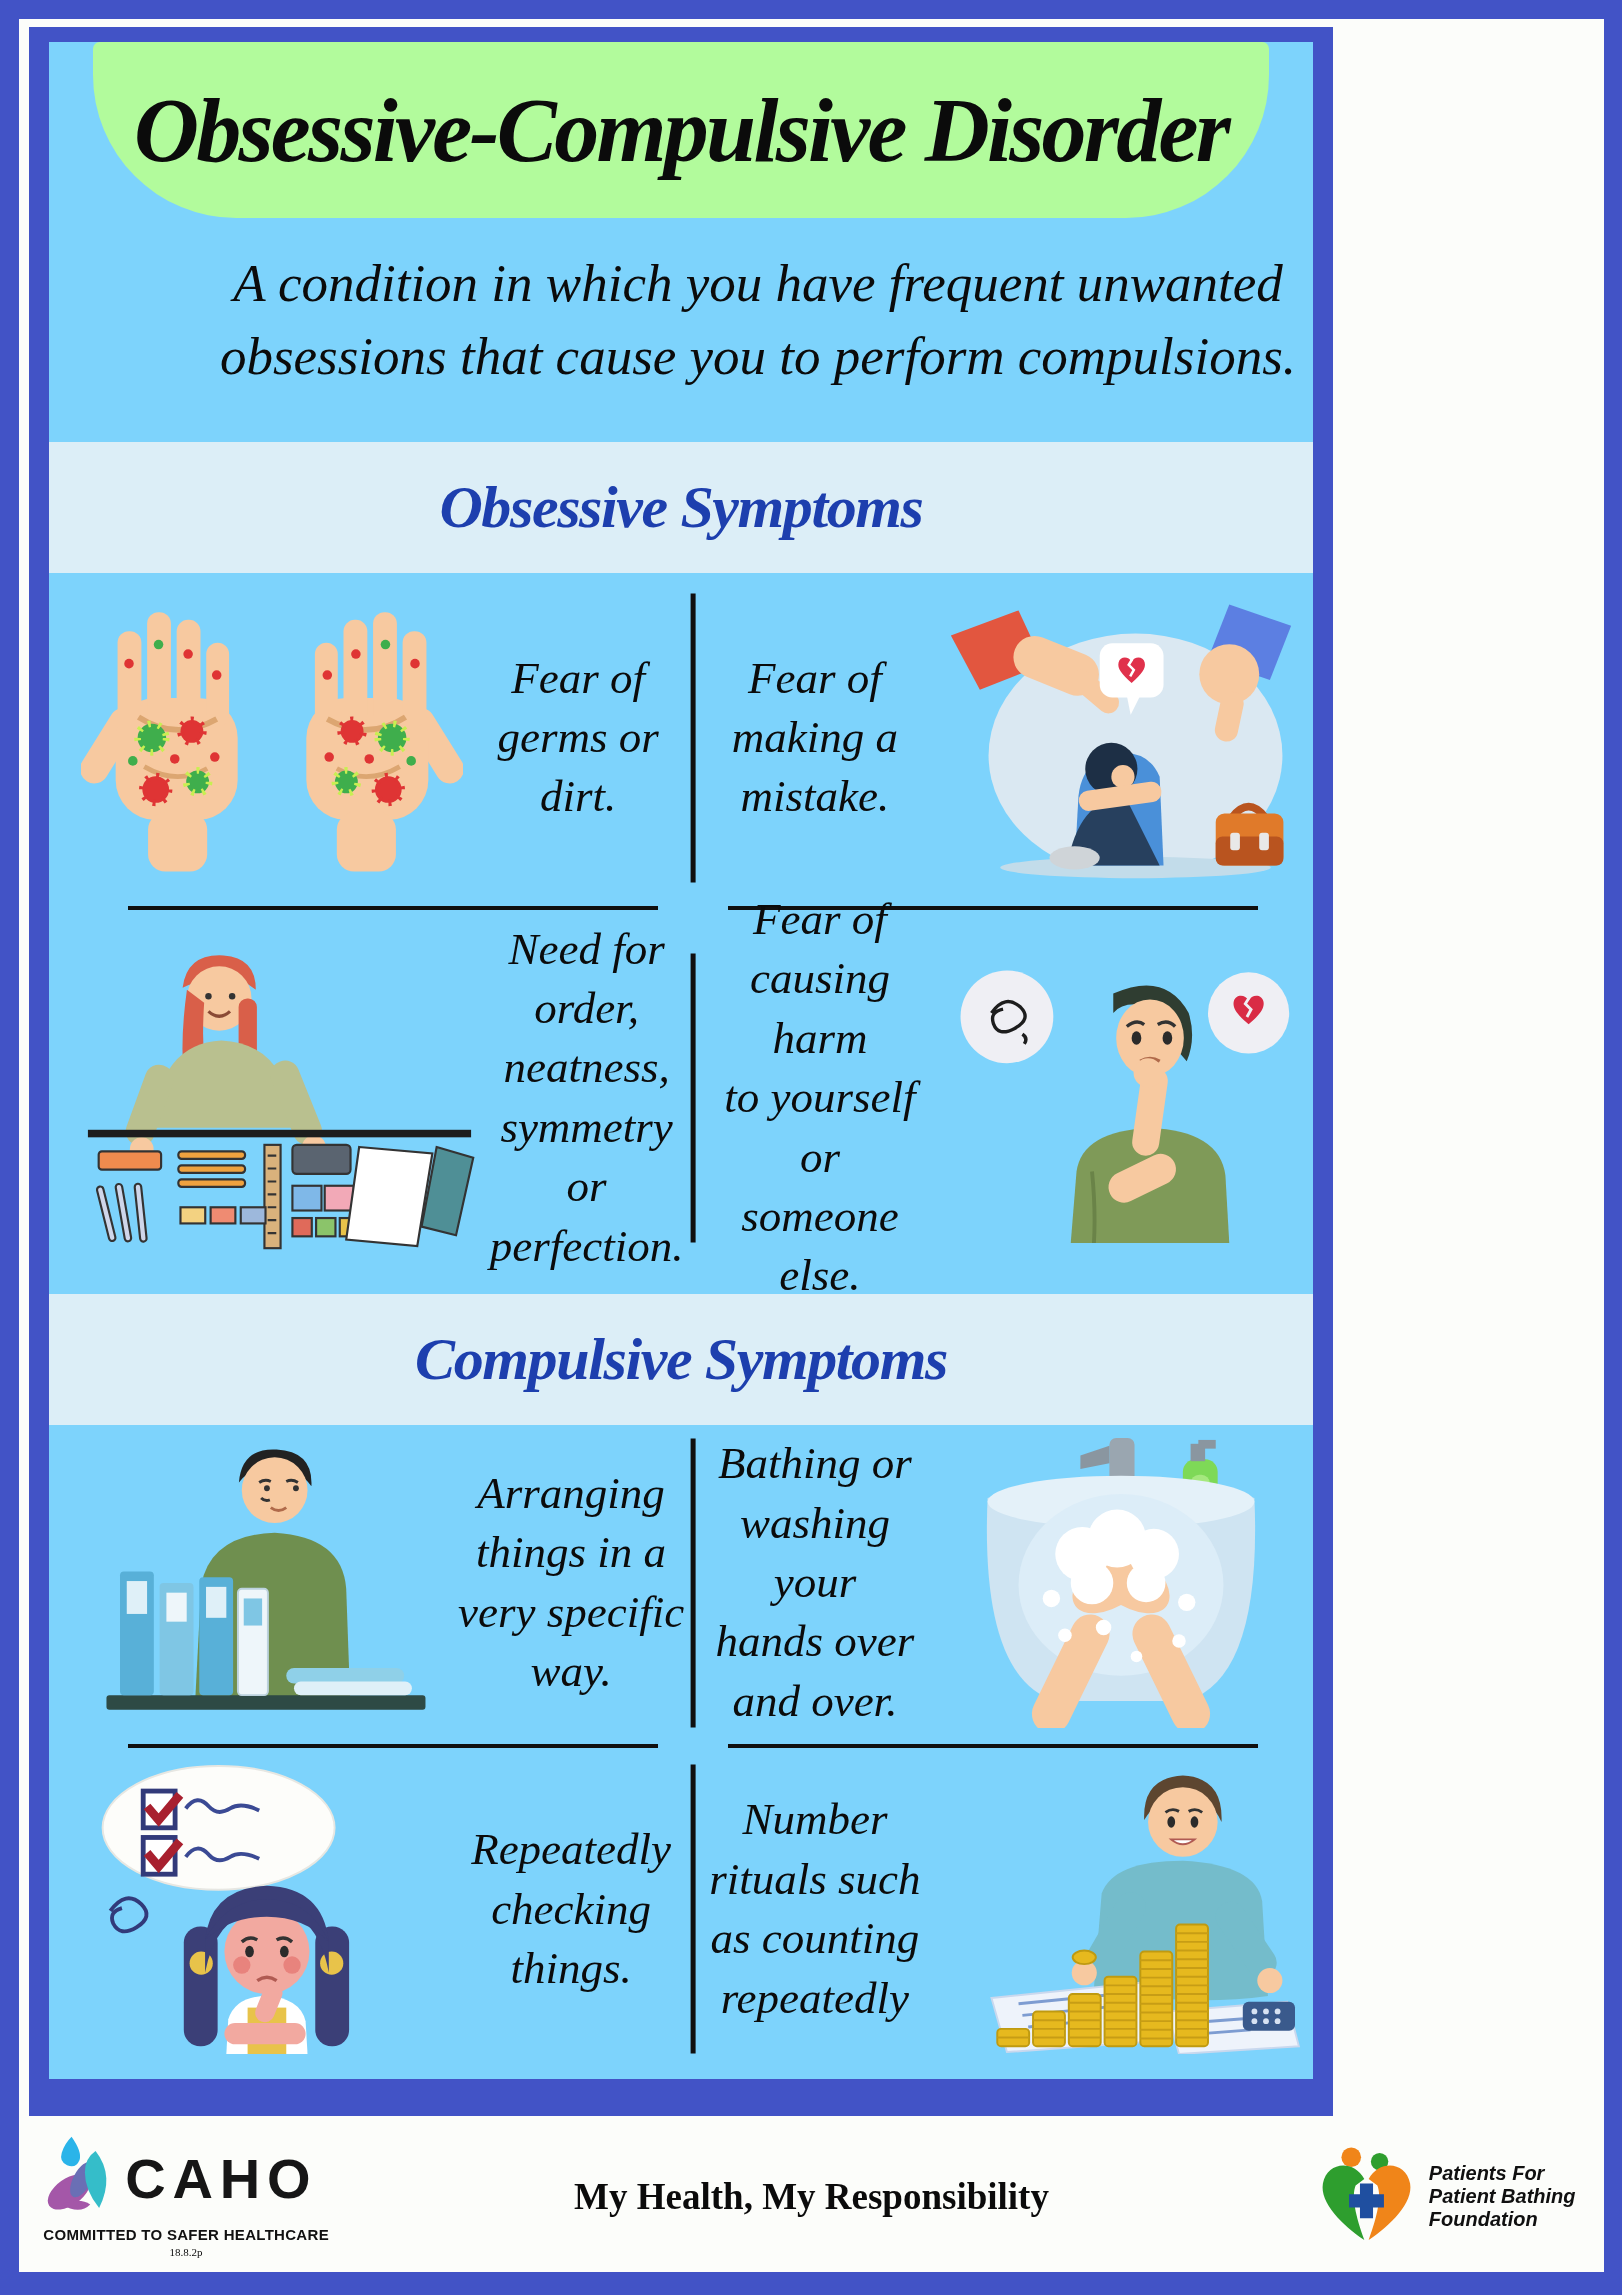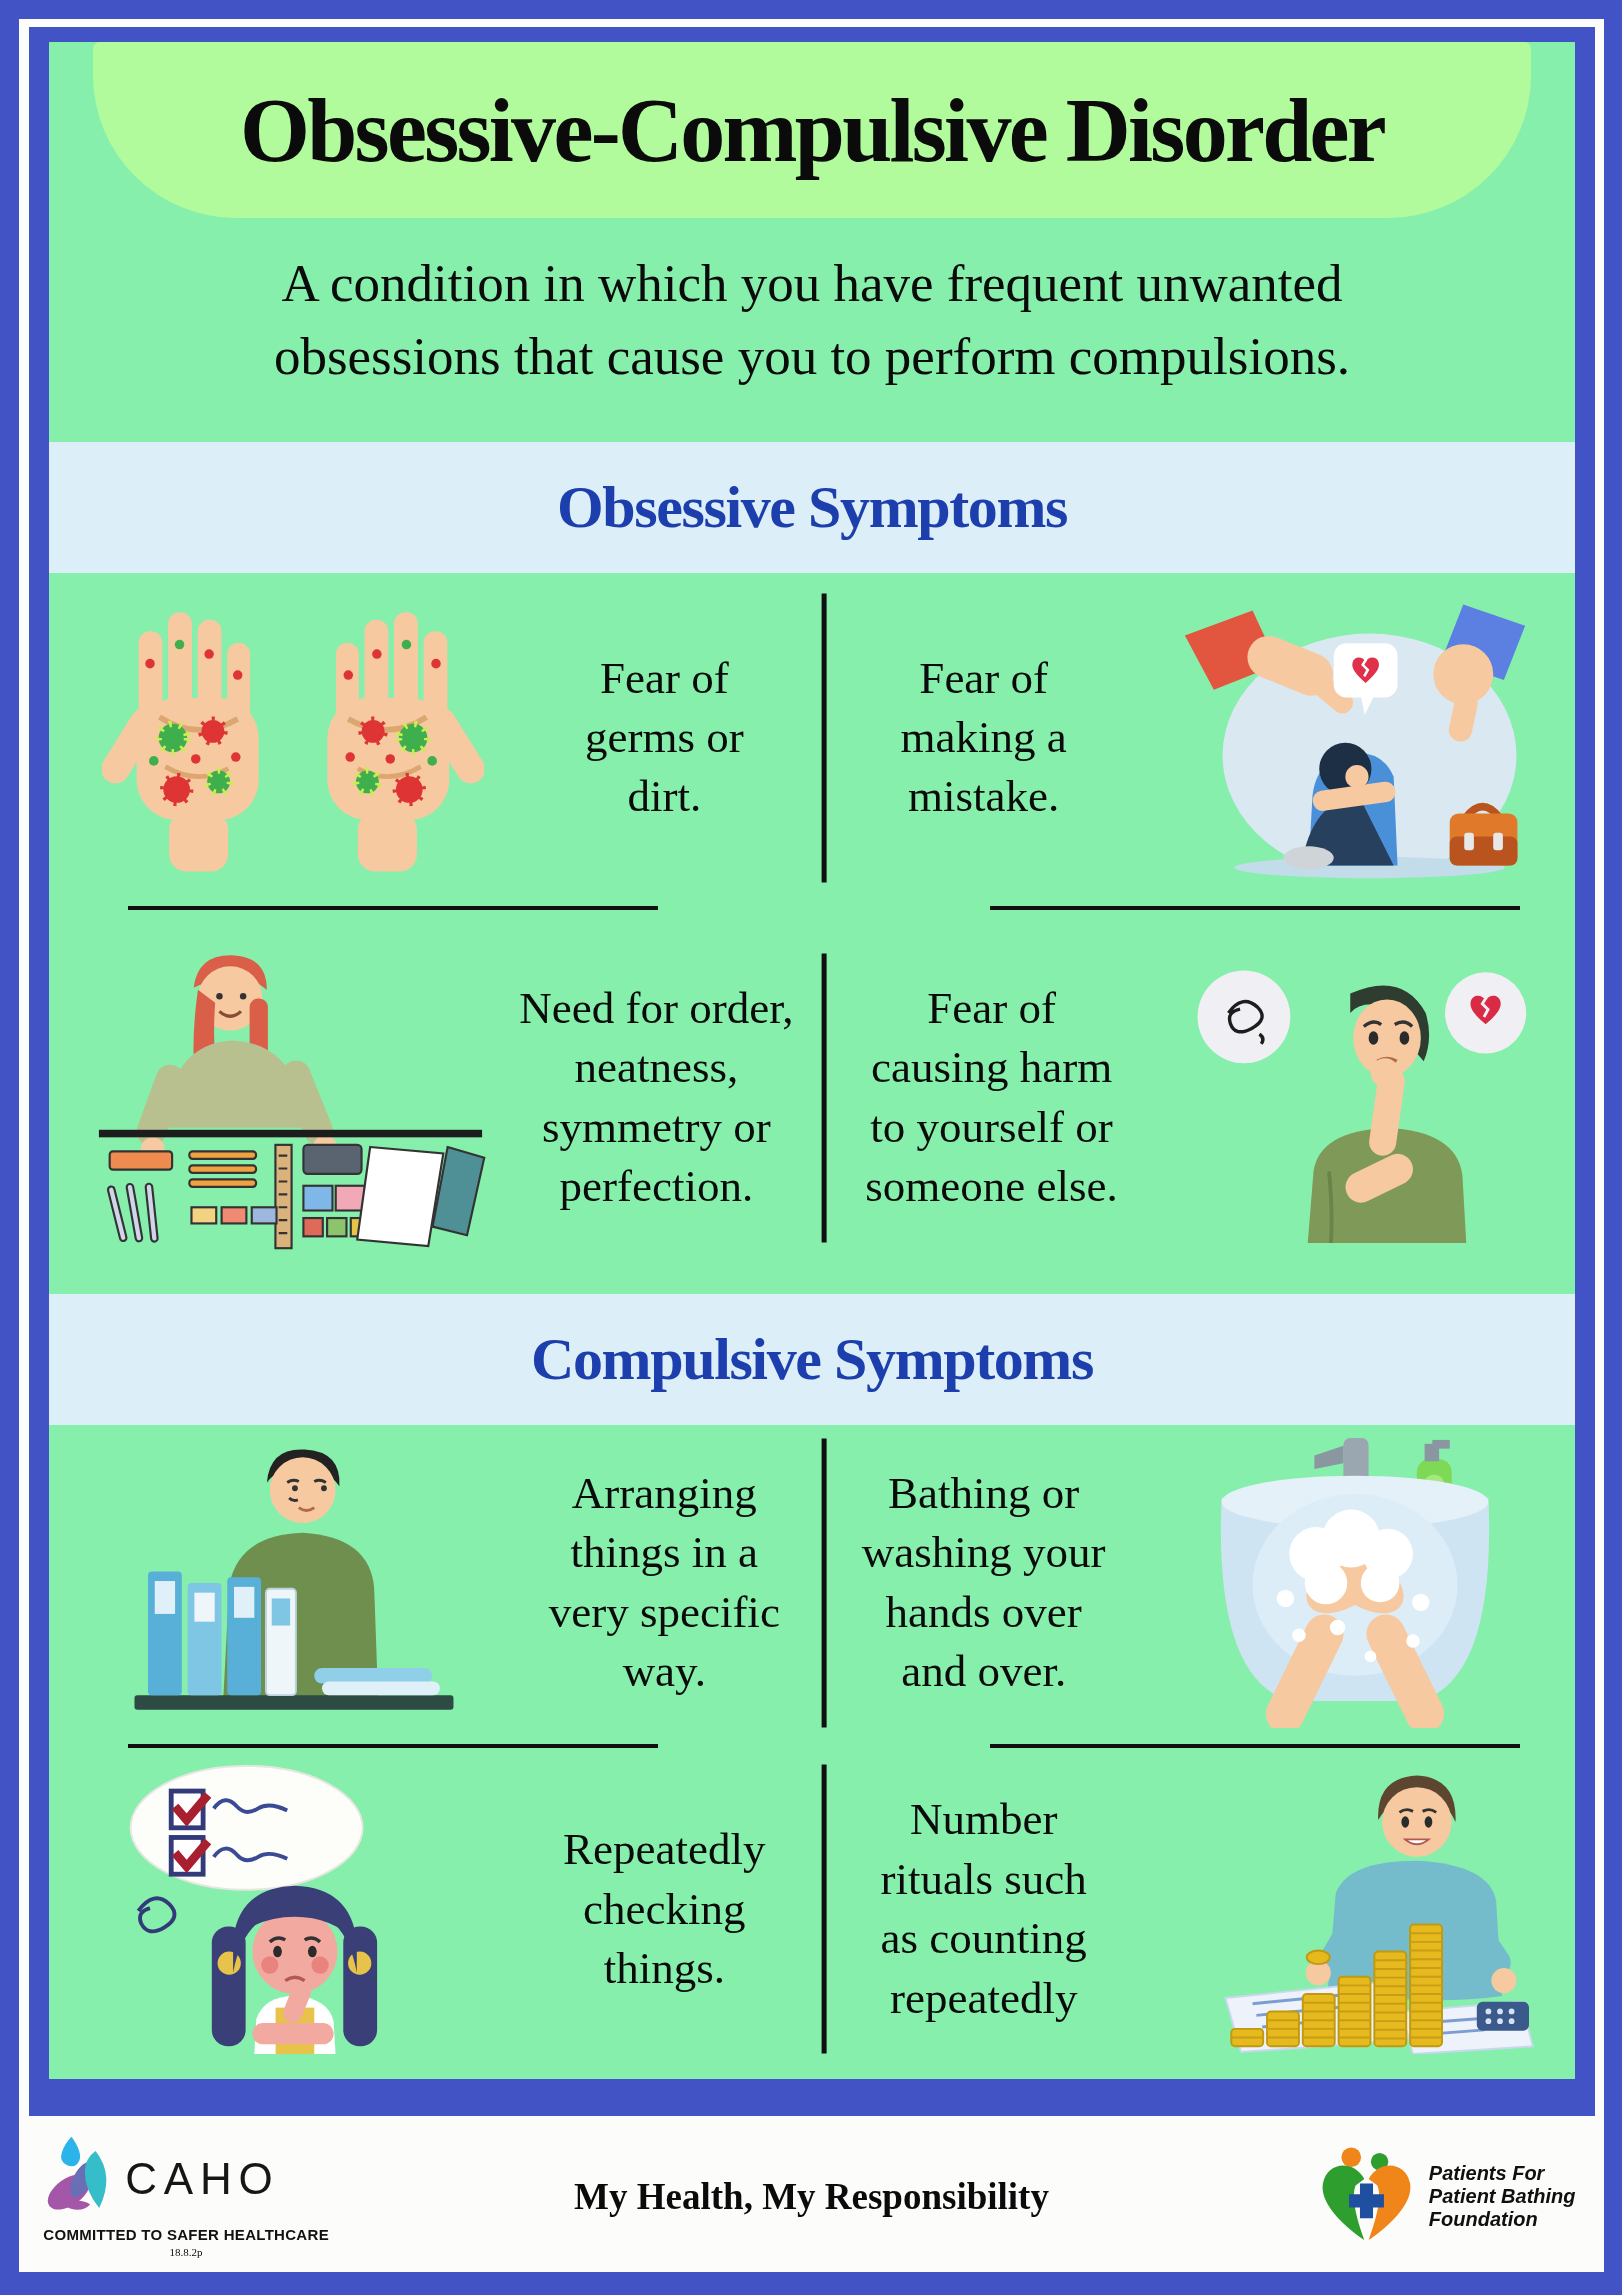--- a/index.html
+++ b/index.html
@@ -1,21 +1,21 @@
 <!DOCTYPE html>
 <html style="font-size:11px"><head>
 <meta charset="utf-8">
 <style>
   html,body{margin:0;padding:0;}
   body{width:1623px;height:2295px;overflow:hidden;background:#fff;}
   .page{position:relative;width:1623px;height:2295px;background:#4253c6;
         font-family:"Liberation Serif","DejaVu Serif",serif;color:#0b0b0b;}
   .mat{position:absolute;left:19px;top:19px;right:19px;bottom:23px;background:#fcfdfa;}
-  .frame{position:absolute;left:29px;top:27px;width:1566px;height:2089px;box-sizing:border-box;
-         border:solid #4253c6;border-width:15.7px 20.4px 37px 20.4px;background:#86efac;z-index:2;}
+  .frame{position:absolute;left:29px;top:27px;width:1304px;height:2089px;box-sizing:border-box;
+         border:solid #4253c6;border-width:15.7px 20.4px 37px 20.4px;background:#7dd3fc;z-index:2;font-style:italic;}
   .title-banner{margin:0 44px;height:176px;background:#b2fb9c;
 ;        border-radius:6.8px 6.8px 143px 143px;display:flex;align-items:center;justify-content:center;}
   .title-banner h1{margin:0;font-size:90px;font-weight:bold;letter-spacing:-2.7px;white-space:nowrap;}
   .subtitle{margin:29px auto 0;width:1418px;text-align:center;font-size:53px;line-height:1.38;white-space:pre-line;}
   .band{margin-top:49px;height:131px;background:#dceef7;display:flex;align-items:center;justify-content:center;}
   .band.second{margin-top:12.3px;}
   .band h2{margin:11px;font-size:60px;font-weight:bold;color:#1d3fae;letter-spacing:-1.4px;}
   .grid{position:relative;padding-left:24px;}
   .row{position:relative;display:flex;align-items:center;height:329px;padding:0 8.2px;}
   .row.tall{height:368px;gap:20px;}
@@ -27,21 +27,21 @@
   .vline{position:absolute;left:50%;top:50%;transform:translate(-50%,-50%);width:4.8px;height:289px;background:#101010;}
   .hseps{display:flex;justify-content:space-between;padding:0 55px;margin:3.4px 0;}
   .hseps .seg{width:530px;height:4.8px;background:#101010;}
   .pill{position:absolute;left:147px;top:2043px;width:1334px;height:102px;box-sizing:border-box;background:#fff;
         border:7.5px solid #4253c6;border-radius:40px;display:flex;align-items:center;justify-content:center;z-index:6;}
   .pill span{font-size:48px;font-weight:bold;white-space:nowrap;}
   .footer{position:absolute;left:27px;right:27px;top:2120px;height:153px;display:grid;
           grid-template-columns:1fr auto 1fr;align-items:center;z-index:3;padding:0 9.5px;}
   .caho{display:flex;flex-direction:column;align-items:flex-start;justify-self:start;margin-left:6.8px;}
   .caho-top{display:flex;align-items:center;}
-  .caho-name{font-family:"Liberation Sans","DejaVu Sans",sans-serif;font-weight:normal;font-size:44px;
+  .caho-name{font-family:"Liberation Sans","DejaVu Sans",sans-serif;font-weight:bold;font-size:56px;
              letter-spacing:6.8px;color:#161616;line-height:1;}
   .caho-tag{font-family:"Liberation Sans","DejaVu Sans",sans-serif;font-weight:bold;font-size:15px;
             letter-spacing:0.3px;margin-top:2.7px;color:#111;}
   .caho-code{font-size:11px;margin-top:3px;align-self:center;}
   .motto{font-size:37px;font-weight:bold;justify-self:center;white-space:nowrap;}
   .pfpsf{display:flex;align-items:center;gap:8.2px;justify-self:end;margin-right:11px;}
   .pfpsf-text{font-family:"Liberation Sans","DejaVu Sans",sans-serif;font-weight:bold;font-style:italic;
               font-size:20px;line-height:1.16;color:#101010;}
 </style>
 </head>

